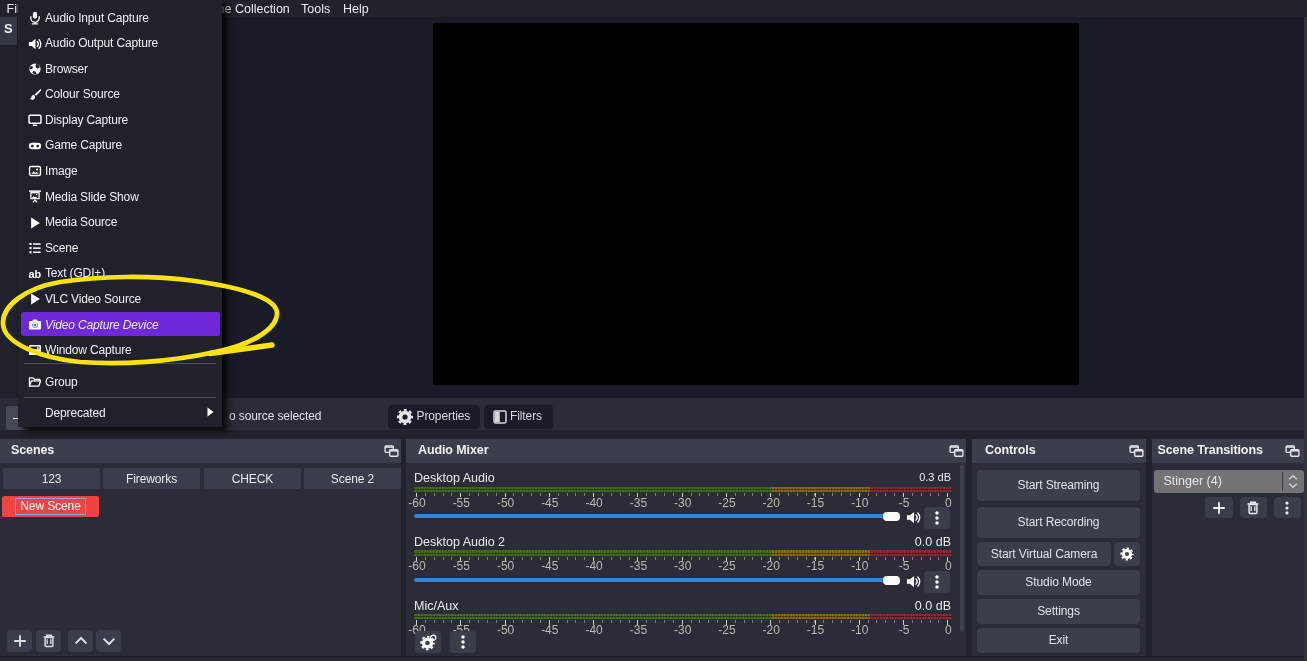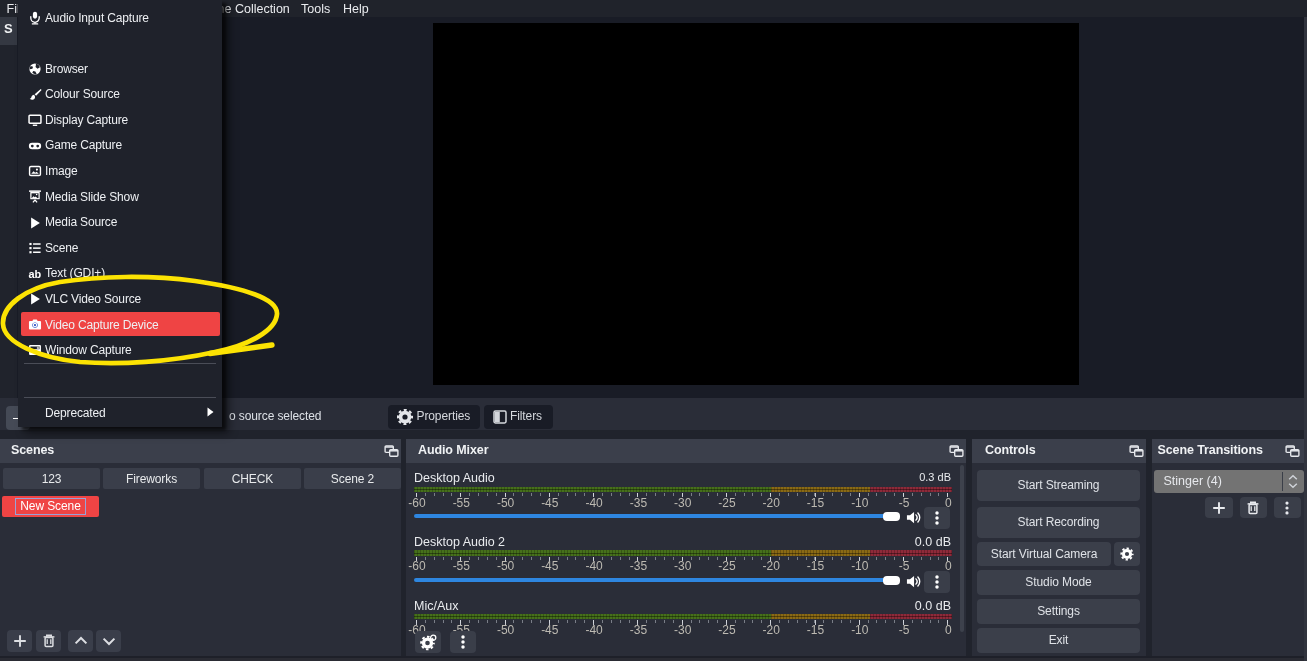--- a/index.html
+++ b/index.html
@@ -275,20 +275,28 @@
 <div class="abs" style="left:17.5px;top:0;width:204.5px;height:427px;background:#1f222b;box-shadow:4px 3px 3px rgba(0,0,0,0.55),7px 6px 9px rgba(0,0,0,0.45);z-index:50">
 <div class="mitem" style="top:5.4px;">
 <span class="ic"><svg width="14" height="14" viewBox="0 0 16 16" style="">
           <rect x="5.6" y="0.8" width="4.8" height="8" rx="2.4" fill="#ffffff"></rect>
           <path d="M3.2 6.5v1.6a4.8 4.8 0 0 0 9.6 0V6.5" stroke="#ffffff" stroke-width="1.5" fill="none" stroke-linecap="round"></path>
           <path d="M8 13v1.2" stroke="#ffffff" stroke-width="1.5"></path>
           <path d="M5 14.8h6" stroke="#ffffff" stroke-width="1.5" stroke-linecap="round"></path>
         </svg></span>
       <span class="lb">Audio Input Capture</span>
     </div>
+<div class="mitem" style="top:31.0px;">
+<span class="ic"><svg width="14" height="14" viewBox="0 0 16 16" style="">
+          <path d="M1 5.6v4.8h3.2L8.6 14V2L4.2 5.6z" fill="#ffffff"></path>
+          <path d="M10.6 5.2a4.1 4.1 0 0 1 0 5.6" stroke="#ffffff" stroke-width="1.5" fill="none" stroke-linecap="round"></path>
+          <path d="M12.7 3.1a7.2 7.2 0 0 1 0 9.8" stroke="#ffffff" stroke-width="1.5" fill="none" stroke-linecap="round"></path>
+        </svg></span>
+      <span class="lb">Audio Output Capture</span>
+    </div>
 <div class="mitem" style="top:56.6px;">
 <span class="ic"><svg width="14" height="14" viewBox="0 0 16 16" style="">
           <circle cx="8" cy="8" r="6.4" fill="#ffffff"></circle>
           <path d="M8.6 1.8a6.2 6.2 0 0 1 5 4.3l-2.7 1.5-2.3-1.9.5-2.6z" fill="#1f222b"></path>
           <path d="M3 4.5l2.7.9-.6 2.3-3.2.5a6.2 6.2 0 0 1 1.1-3.7z" fill="#1f222b"></path>
           <path d="M5.9 10.3l2.5.6 1.5 2.9a6.2 6.2 0 0 1-5-1.4z" fill="#1f222b"></path>
         </svg></span>
       <span class="lb">Browser</span>
     </div>
 <div class="mitem" style="top:107.7px;">
@@ -354,38 +362,44 @@
           <text x="0.5" y="12.2" font-family="Liberation Sans, sans-serif" font-size="12.5" font-weight="bold" fill="#ffffff">ab</text>
         </svg></span>
       <span class="lb">Text (GDI+)</span>
     </div>
 <div class="mitem" style="top:286.8px;">
 <span class="ic"><svg width="14" height="14" viewBox="0 0 16 16" style="">
           <path d="M3.6 1.8v12.4L13.6 8z" fill="#ffffff"></path>
         </svg></span>
       <span class="lb">VLC Video Source</span>
     </div>
-<div class="mitem" style="top:312.4px;background:#ef4444;">
+<div class="mitem" style="top:312.4px;background:#6d28d9;font-style:italic;">
 <span class="ic"><svg width="14" height="14" viewBox="0 0 16 16" style="">
           <path d="M5 3.3l1-1.5h4l1 1.5h2.7a1.2 1.2 0 0 1 1.2 1.2v7.4a1.2 1.2 0 0 1-1.2 1.2H2.3a1.2 1.2 0 0 1-1.2-1.2V4.5a1.2 1.2 0 0 1 1.2-1.2z" fill="#ffffff"></path>
           <circle cx="8" cy="8.1" r="3.1" fill="#2750c4"></circle>
           <circle cx="8" cy="8.1" r="1.9" fill="none" stroke="#ffffff" stroke-width="1.3"></circle>
         </svg></span>
       <span class="lb">Video Capture Device</span>
     </div>
 <div class="mitem" style="top:337.9px;">
 <span class="ic"><svg width="14" height="14" viewBox="0 0 16 16" style="">
           <rect x="1.2" y="2.2" width="13.6" height="11.6" rx="1.2" fill="#ffffff"></rect>
           <rect x="2.8" y="4" width="10.4" height="3.1" fill="#1f222b"></rect>
           <rect x="10.2" y="4.3" width="2.6" height="2.5" fill="#ffffff"></rect>
           <path d="M10.8 4.9l1.4 1.3M12.2 4.9l-1.4 1.3" stroke="#1f222b" stroke-width="0.7"></path>
         </svg></span>
       <span class="lb">Window Capture</span>
     </div>
 <div class="abs" style="left:6px;top:363px;width:192px;height:1px;background:#4a4d57"></div>
+<div class="mitem" style="top:369.5px">
+      <span class="ic"><svg width="14" height="14" viewBox="0 0 16 16" style="">
+          <path d="M1.6 12.8V3.2h4.3l1.5 1.9h6.2v1.5M1.6 12.8l2.2-6h10.6l-2.2 6z" fill="none" stroke="#ffffff" stroke-width="1.4" stroke-linejoin="round"></path>
+        </svg></span>
+      <span class="lb">Group</span>
+    </div>
 <div class="abs" style="left:6px;top:397px;width:192px;height:1px;background:#4a4d57"></div>
 <div class="mitem" style="top:400.5px">
       <span class="lb">Deprecated</span>
       <svg width="7" height="10" viewBox="0 0 7 10" style="position:absolute;right:6px;top:6px">
         <path d="M0.5 0.5L6.5 5L0.5 9.5z" fill="#fff"></path>
       </svg>
     </div>
 </div>
 <svg class="abs" width="300" height="110" viewBox="0 0 300 110" style="left:0;top:266px;z-index:60;pointer-events:none">
 <path d="M60 16 C100 10, 150 9, 195 15 C245 22, 278 33, 277 48 C276 64, 250 79, 215 86 C170 96, 120 99, 80 96 C40 92, 4 77, 3 58 C2 40, 25 22, 60 16 Z" fill="none" stroke="#fce303" stroke-width="4.7" stroke-linecap="round"></path>

